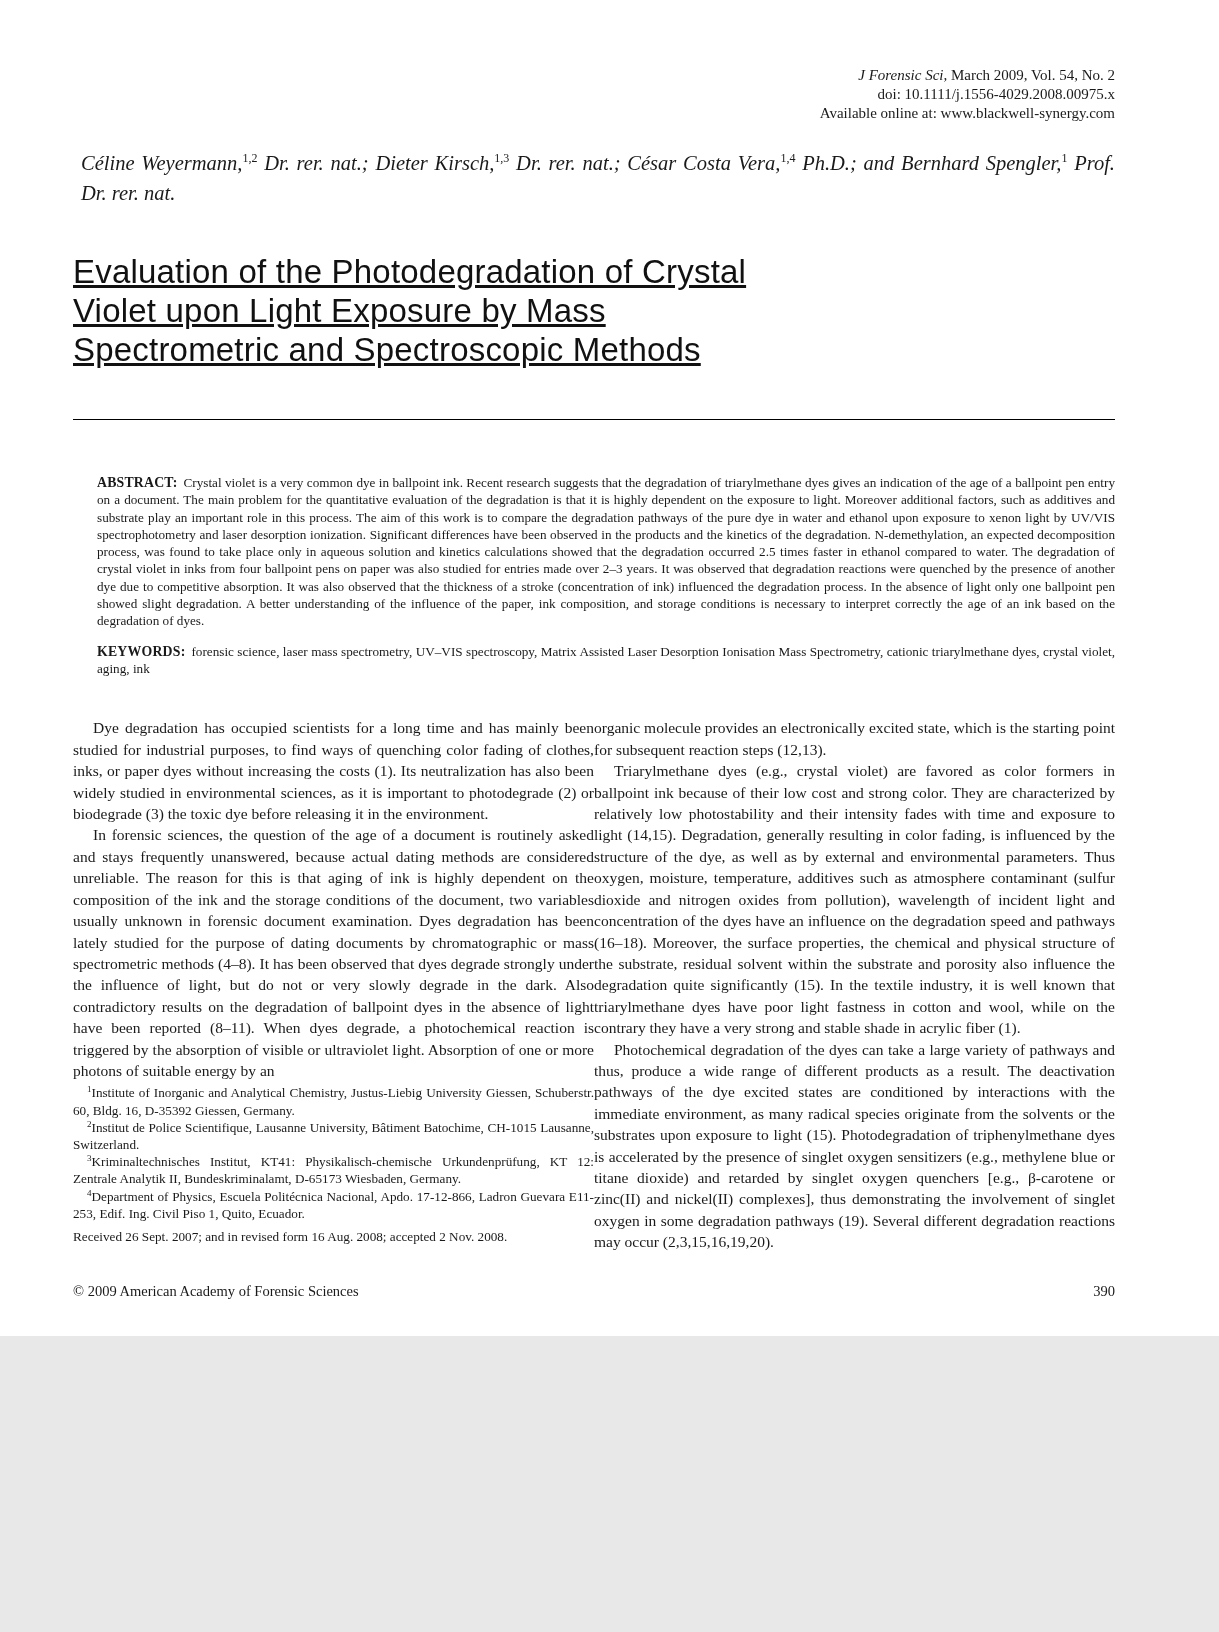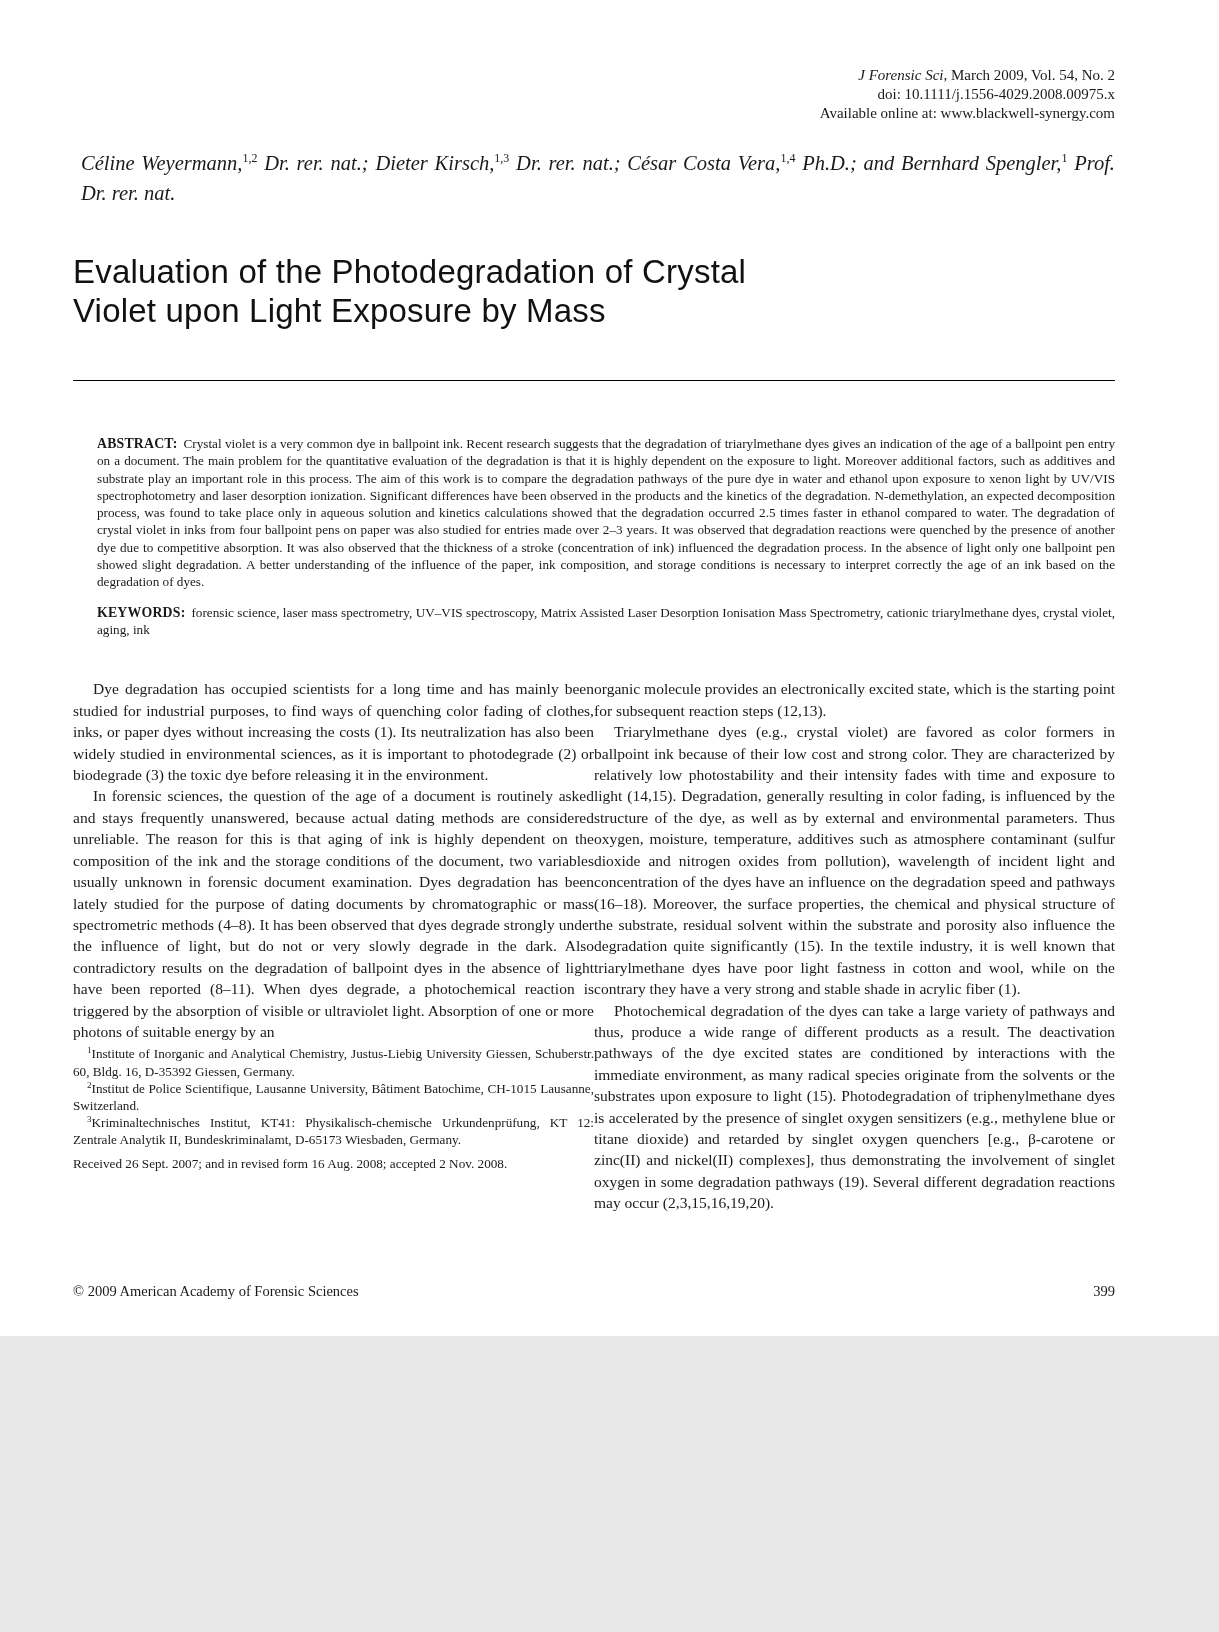--- a/index.html
+++ b/index.html
@@ -39,20 +39,21 @@
   }
   
   .article-title {
     font-family: "Liberation Sans", sans-serif;
     font-weight: 400;
     font-size: 33px;
     line-height: 39px;
     letter-spacing: 0.2px;
     margin: 4px 0 50px 0;
     color: #111;
+    text-decoration: underline;
   }
   .rule {
     border: none;
     border-top: 1.6px solid #000;
     margin: 0 0 54px 0;
   }
   
   .abstract, .keywords {
     margin-left: 24px;
     font-size: 13.2px;
@@ -115,48 +116,50 @@
     <div><span class="ital">J Forensic Sci,</span><span> March 2009, Vol. 54, No. 2</span></div>
     <div>doi: 10.1111/j.1556-4029.2008.00975.x</div>
     <div>Available online at: www.blackwell-synergy.com</div>
   </div>
 
   <p class="authors"><span>Céline Weyermann,</span><sup>1,2</sup><span> Dr. rer. nat.; </span><span>Dieter Kirsch,</span><sup>1,3</sup><span> Dr. rer. nat.; </span><span>César Costa Vera,</span><sup>1,4</sup><span> Ph.D.; and </span><span>Bernhard Spengler,</span><sup>1</sup><span> Prof. Dr. rer. nat.</span></p>
 
   <h1 class="article-title">
     <div>Evaluation of the Photodegradation of Crystal</div>
     <div>Violet upon Light Exposure by Mass</div>
+    <div>Spectrometric and Spectroscopic Methods</div>
   </h1>
 
   <hr class="rule">
 
   <p class="abstract"><span class="block-label">ABSTRACT:</span><span>Crystal violet is a very common dye in ballpoint ink. Recent research suggests that the degradation of triarylmethane dyes gives an indication of the age of a ballpoint pen entry on a document. The main problem for the quantitative evaluation of the degradation is that it is highly dependent on the exposure to light. Moreover additional factors, such as additives and substrate play an important role in this process. The aim of this work is to compare the degradation pathways of the pure dye in water and ethanol upon exposure to xenon light by UV/VIS spectrophotometry and laser desorption ionization. Significant differences have been observed in the products and the kinetics of the degradation. N-demethylation, an expected decomposition process, was found to take place only in aqueous solution and kinetics calculations showed that the degradation occurred 2.5 times faster in ethanol compared to water. The degradation of crystal violet in inks from four ballpoint pens on paper was also studied for entries made over 2–3 years. It was observed that degradation reactions were quenched by the presence of another dye due to competitive absorption. It was also observed that the thickness of a stroke (concentration of ink) influenced the degradation process. In the absence of light only one ballpoint pen showed slight degradation. A better understanding of the influence of the paper, ink composition, and storage conditions is necessary to interpret correctly the age of an ink based on the degradation of dyes.</span></p>
 
   <p class="keywords"><span class="block-label">KEYWORDS:</span><span>forensic science, laser mass spectrometry, UV–VIS spectroscopy, Matrix Assisted Laser Desorption Ionisation Mass Spectrometry, cationic triarylmethane dyes, crystal violet, aging, ink</span></p>
 
   <div class="columns">
 
     <div class="col">
       <p class="body-par indent">Dye degradation has occupied scientists for a long time and has mainly been studied for industrial purposes, to find ways of quenching color fading of clothes, inks, or paper dyes without increasing the costs (1). Its neutralization has also been widely studied in environmental sciences, as it is important to photodegrade (2) or biodegrade (3) the toxic dye before releasing it in the environment.</p>
       <p class="body-par indent">In forensic sciences, the question of the age of a document is routinely asked and stays frequently unanswered, because actual dating methods are considered unreliable. The reason for this is that aging of ink is highly dependent on the composition of the ink and the storage conditions of the document, two variables usually unknown in forensic document examination. Dyes degradation has been lately studied for the purpose of dating documents by chromatographic or mass spectrometric methods (4–8). It has been observed that dyes degrade strongly under the influence of light, but do not or very slowly degrade in the dark. Also contradictory results on the degradation of ballpoint dyes in the absence of light have been reported (8–11). When dyes degrade, a photochemical reaction is triggered by the absorption of visible or ultraviolet light. Absorption of one or more photons of suitable energy by an</p>
 
       <div class="footnotes">
         <p class="footnote"><sup>1</sup><span>Institute of Inorganic and Analytical Chemistry, Justus-Liebig University Giessen, Schuberstr. 60, Bldg. 16, D-35392 Giessen, Germany.</span></p>
         <p class="footnote"><sup>2</sup><span>Institut de Police Scientifique, Lausanne University, Bâtiment Batochime, CH-1015 Lausanne, Switzerland.</span></p>
         <p class="footnote"><sup>3</sup><span>Kriminaltechnisches Institut, KT41: Physikalisch-chemische Urkundenprüfung, KT 12: Zentrale Analytik II, Bundeskriminalamt, D-65173 Wiesbaden, Germany.</span></p>
+        <p class="footnote"><sup>4</sup><span>Department of Physics, Escuela Politécnica Nacional, Apdo. 17-12-866, Ladron Guevara E11-253, Edif. Ing. Civil Piso 1, Quito, Ecuador.</span></p>
         <p class="received">Received 26 Sept. 2007; and in revised form 16 Aug. 2008; accepted 2 Nov. 2008.</p>
       </div>
     </div>
 
     <div class="col">
       <p class="body-par">organic molecule provides an electronically excited state, which is the starting point for subsequent reaction steps (12,13).</p>
       <p class="body-par indent">Triarylmethane dyes (e.g., crystal violet) are favored as color formers in ballpoint ink because of their low cost and strong color. They are characterized by relatively low photostability and their intensity fades with time and exposure to light (14,15). Degradation, generally resulting in color fading, is influenced by the structure of the dye, as well as by external and environmental parameters. Thus oxygen, moisture, temperature, additives such as atmosphere contaminant (sulfur dioxide and nitrogen oxides from pollution), wavelength of incident light and concentration of the dyes have an influence on the degradation speed and pathways (16–18). Moreover, the surface properties, the chemical and physical structure of the substrate, residual solvent within the substrate and porosity also influence the degradation quite significantly (15). In the textile industry, it is well known that triarylmethane dyes have poor light fastness in cotton and wool, while on the contrary they have a very strong and stable shade in acrylic fiber (1).</p>
       <p class="body-par indent">Photochemical degradation of the dyes can take a large variety of pathways and thus, produce a wide range of different products as a result. The deactivation pathways of the dye excited states are conditioned by interactions with the immediate environment, as many radical species originate from the solvents or the substrates upon exposure to light (15). Photodegradation of triphenylmethane dyes is accelerated by the presence of singlet oxygen sensitizers (e.g., methylene blue or titane dioxide) and retarded by singlet oxygen quenchers [e.g., β-carotene or zinc(II) and nickel(II) complexes], thus demonstrating the involvement of singlet oxygen in some degradation pathways (19). Several different degradation reactions may occur (2,3,15,16,19,20).</p>
     </div>
 
   </div>
 
   <div class="page-footer">
     <span>© 2009 American Academy of Forensic Sciences</span>
-    <span>399</span>
+    <span>390</span>
   </div>
 
 </div>
 
 </body></html>

